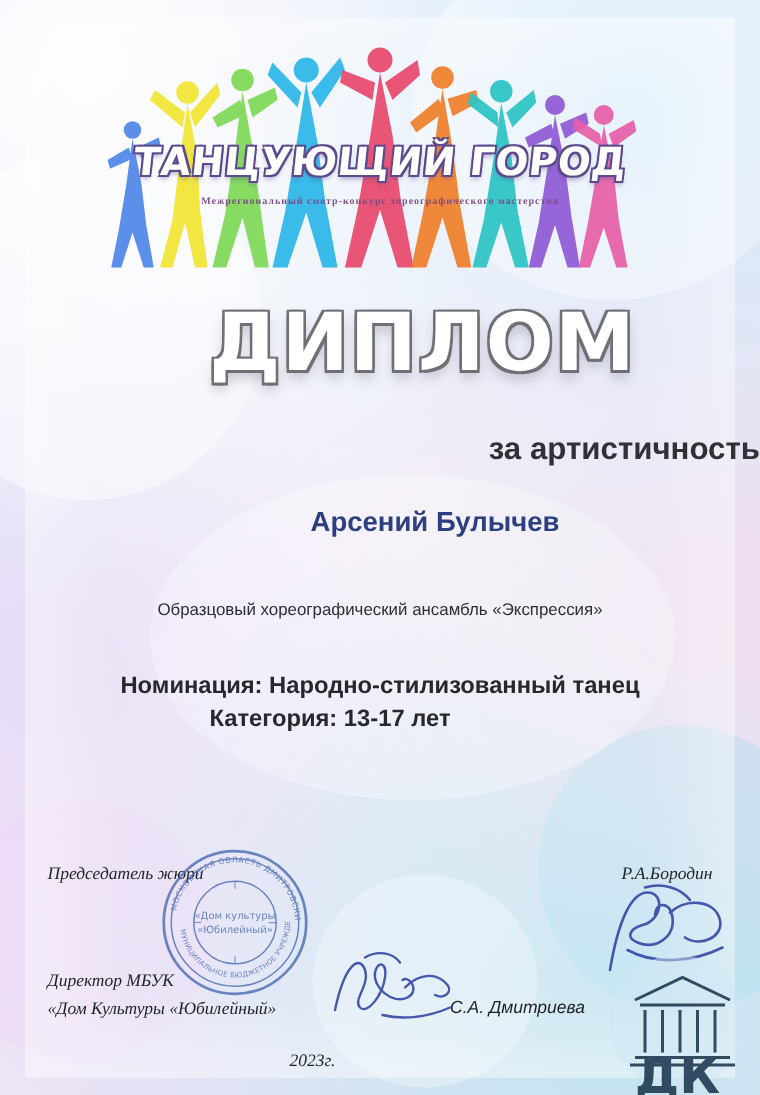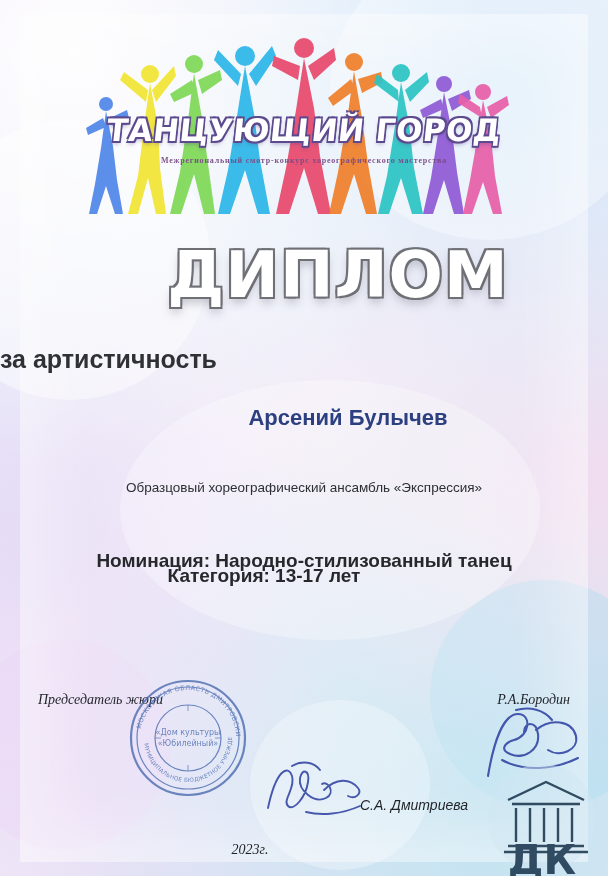--- a/index.html
+++ b/index.html
@@ -138,21 +138,21 @@
       2px 2px 0 #6f6f76,
       0 6px 10px rgba(110,110,125,0.38);
     padding-left: 36px;
   }
 
   .subtitle {
     position: absolute;
     left: 0;
     top: 345px;
     width: 608px;
-    text-align: left;
+    text-align: right;
     font-family: "Liberation Sans", sans-serif;
     font-weight: bold;
     font-size: 25px;
     color: #2f3135;
   }
 
   .recipient {
     position: absolute;
     left: 0;
     top: 405px;
@@ -180,21 +180,20 @@
   .nomination {
     position: absolute;
     left: 0;
     top: 538px;
     width: 608px;
     text-align: center;
     font-family: "Liberation Sans", sans-serif;
     font-weight: bold;
     font-size: 19px;
     color: #26282c;
-    margin-top: 12px;
   }
   .category {
     position: absolute;
     left: 0;
     top: 565px;
     width: 528px;
     text-align: center;
     font-family: "Liberation Sans", sans-serif;
     font-weight: bold;
     font-size: 19px;
@@ -394,20 +393,24 @@
     <div class="ensemble">
       <div>Образцовый хореографический ансамбль «Экспрессия»</div>
     </div>
 
     <div class="nomination">Номинация: Народно-стилизованный танец</div>
     <div class="category">Категория: 13-17 лет</div>
 
     <div class="sig-chair-label">Председатель жюри</div>
     <div class="sig-chair-name">Р.А.Бородин</div>
 
+    <div class="sig-dir-label">
+      <div>Директор МБУК</div>
+      <div>«Дом Культуры «Юбилейный»</div>
+    </div>
     <div class="sig-dir-name">С.А. Дмитриева</div>
 
     <div class="year">2023г.</div>
 
     <svg class="stamp" viewBox="0 0 120 120">
       <defs>
         <path id="arcTop" d="M 12,60 A 48,48 0 0 1 108,60"></path>
         <path id="arcBottom" d="M 16,60 A 44,44 0 0 0 104,60"></path>
       </defs>
       <circle cx="60" cy="60" r="57" fill="none" stroke="#3a5ea8" stroke-width="2.2"></circle>

